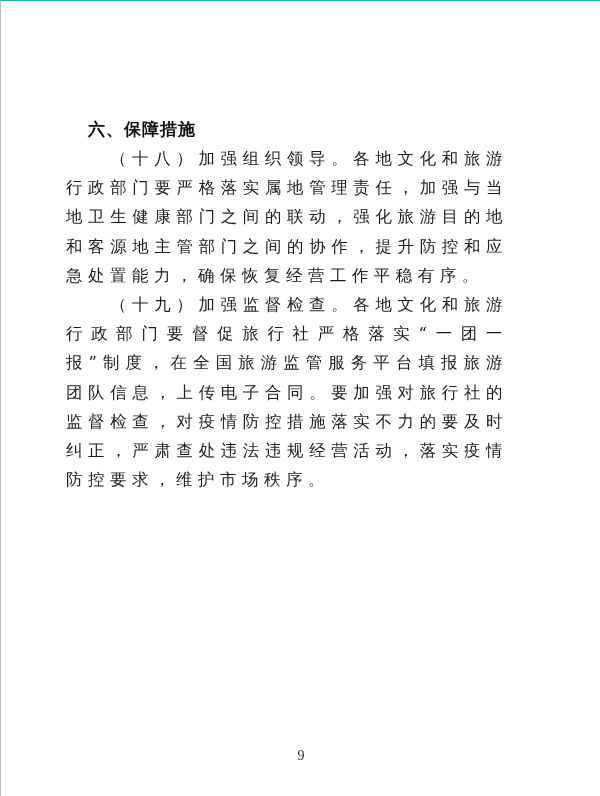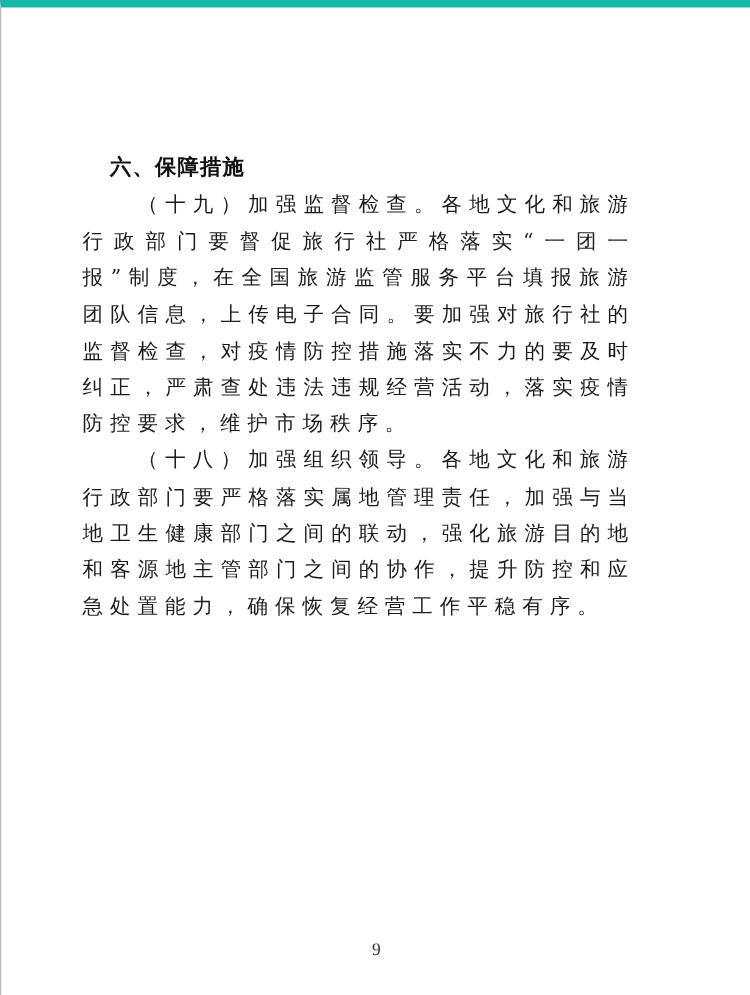--- a/index.html
+++ b/index.html
@@ -14,21 +14,21 @@
       overflow: hidden;
       font-family: "DejaVu Serif", "Liberation Serif", serif;
       color: #1a1a1a;
     }
     .page {
       position: absolute;
       left: 0; top: 0;
       width: 600px; height: 796px;
       background: #ffffff;
       border-left: 1px solid #bdbdbd;
-      border-top: 6px solid #14b8a6;
+      border-top: 1px solid #14b8a6;
       box-sizing: border-box;
     }
     .content {
       position: absolute;
       left: 65px;
       top: 114px;
       width: 442px;
     }
     .section-title {
       font-family: "DejaVu Sans", "Liberation Sans", sans-serif;
@@ -65,20 +65,20 @@
       color: #333333;
     }
   </style>
 </head>
 <body>
 
 <div class="page">
   <div class="content">
     <h2 class="section-title">六、保障措施</h2>
 
+    <p class="para"><span class="lead">（十八）加强组织领导。</span><span>各地文化和旅游行政部门要严格落实属地管理责任，加强与当地卫生健康部门之间的联动，强化旅游目的地和客源地主管部门之间的协作，提升防控和应急处置能力，确保恢复经营工作平稳有序。</span></p>
+
     <p class="para"><span class="lead">（十九）加强监督检查。</span><span>各地文化和旅游行政部门要督促旅行社严格落实“一团一报”制度，在全国旅游监管服务平台填报旅游团队信息，上传电子合同。要加强对旅行社的监督检查，对疫情防控措施落实不力的要及时纠正，严肃查处违法违规经营活动，落实疫情防控要求，维护市场秩序。</span></p>
-
-    <p class="para"><span class="lead">（十八）加强组织领导。</span><span>各地文化和旅游行政部门要严格落实属地管理责任，加强与当地卫生健康部门之间的联动，强化旅游目的地和客源地主管部门之间的协作，提升防控和应急处置能力，确保恢复经营工作平稳有序。</span></p>
 
   </div>
 
   <div class="page-number">9</div>
 </div>
 
 </body></html>

